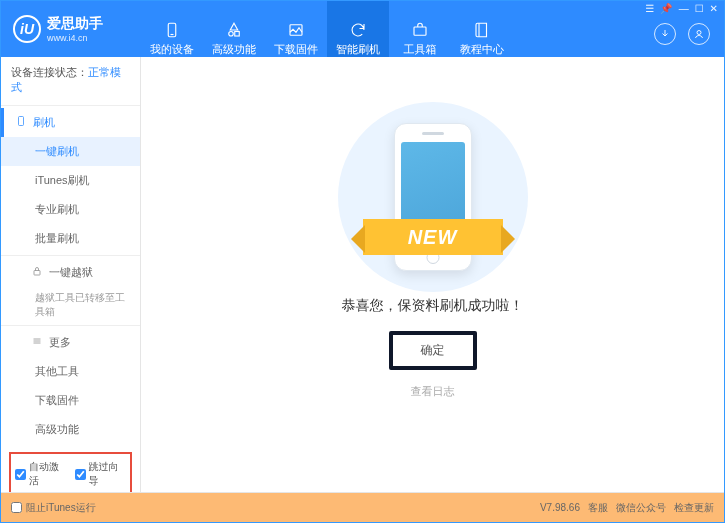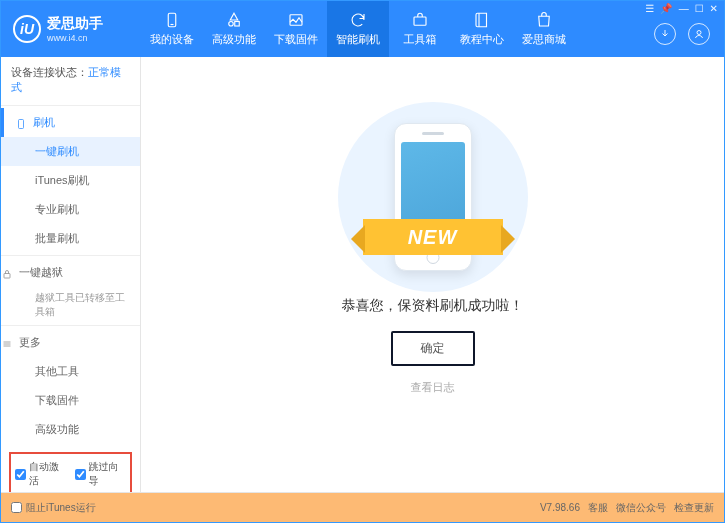--- a/index.html
+++ b/index.html
@@ -4,55 +4,55 @@
 <style>
 *{margin:0;padding:0;box-sizing:border-box;font-family:"Microsoft YaHei",Arial,sans-serif}
 body{background:#fff;width:725px;height:523px;overflow:hidden;position:relative;border:1px solid #3399ff}
 .header{background:#2e8bff;height:56px;display:flex;align-items:center;color:#fff;position:relative}
 .logo-sec{display:flex;align-items:center;padding-left:12px;width:140px}
 .logo-ring{width:28px;height:28px;border:2px solid #fff;border-radius:50%;display:flex;align-items:center;justify-content:center;font-weight:bold;font-size:14px;font-style:italic}
 .brand{margin-left:6px}
 .brand-name{font-size:14px;font-weight:bold}
 .brand-url{font-size:9px;opacity:0.85}
 .nav{display:flex;height:100%;flex:1}
-.nav-item{width:62px;display:flex;flex-direction:column;align-items:center;justify-content:center;font-size:11px;cursor:pointer;gap:3px}
+.nav-item{width:62px;display:flex;flex-direction:column;align-items:center;justify-content:flex-end;font-size:11px;cursor:pointer;gap:3px}
 .nav-item.active{background:#1976e6}
 .nav-icon{width:18px;height:18px;display:flex;align-items:center;justify-content:center}
 .nav-icon svg{width:18px;height:18px;fill:none;stroke:#fff;stroke-width:1.5}
 .win-ctrls{position:absolute;top:2px;right:6px;display:flex;gap:6px;font-size:10px}
 .win-ctrls span{cursor:pointer;opacity:0.9}
 .user-ctrls{position:absolute;right:14px;top:22px;display:flex;gap:12px}
 .user-ctrls .circ{width:22px;height:22px;border:1.5px solid rgba(255,255,255,0.8);border-radius:50%;display:flex;align-items:center;justify-content:center;cursor:pointer}
 .user-ctrls svg{width:12px;height:12px;stroke:#fff;fill:none;stroke-width:1.8}
 .body{display:flex;height:calc(100% - 56px - 22px)}
 .sidebar{width:140px;border-right:1px solid #e5e5e5;display:flex;flex-direction:column;font-size:11px;overflow:hidden}
 .conn-status{padding:8px 10px;font-size:11px;color:#555}
 .conn-status .mode{color:#2e8bff}
-.sb-section{padding:7px 0;display:flex;align-items:flex-end;gap:6px;color:#666;cursor:pointer}
+.sb-section{padding:7px 30px;display:flex;align-items:flex-start;gap:6px;color:#666;cursor:pointer}
 .sb-section.flash{border-left:3px solid #2e8bff;color:#2e8bff;padding-left:11px}
 .sb-sub{padding:7px 10px 7px 34px;color:#666;cursor:pointer;font-size:11px}
 .sb-sub.active{background:#e8f2ff;color:#2e8bff}
 .sb-note{padding:4px 10px 4px 34px;color:#999;font-size:10px;line-height:1.4}
 .sb-divider{border-top:1px solid #eee;margin:2px 0}
 .sb-checks{border:2px solid #e74c3c;margin:8px;padding:6px 4px;display:flex;gap:8px;align-items:center}
 .sb-checks label{display:flex;align-items:center;gap:3px;font-size:10px;color:#555}
 .sb-checks input{accent-color:#2e8bff;width:11px;height:11px}
 .main{flex:1;display:flex;flex-direction:column;align-items:center;justify-content:flex-start;padding-top:40px;position:relative}
 .illus{width:200px;height:200px;position:relative;display:flex;align-items:center;justify-content:center}
 .circle-bg{width:190px;height:190px;background:#eaf4ff;border-radius:50%;position:absolute}
 .phone{width:78px;height:148px;background:#fff;border-radius:12px;position:relative;z-index:2;box-shadow:0 4px 12px rgba(0,0,0,0.1);border:1px solid #e0e8f0}
 .phone:before{content:"";position:absolute;top:8px;left:50%;transform:translateX(-50%);width:22px;height:3px;background:#d0d8e0;border-radius:2px}
 .phone:after{content:"";position:absolute;bottom:6px;left:50%;transform:translateX(-50%);width:11px;height:11px;border:1.5px solid #d0d8e0;border-radius:50%}
 .phone-screen{position:absolute;top:18px;left:6px;right:6px;bottom:22px;background:linear-gradient(160deg,#5eb8e8 0%,#4aa3d8 100%);border-radius:3px}
 .ribbon{position:absolute;z-index:3;bottom:42px;left:50%;transform:translateX(-50%);width:140px;height:36px;background:#ffc233;display:flex;align-items:center;justify-content:center;font-weight:900;font-size:20px;color:#fff;font-style:italic;letter-spacing:1px}
 .ribbon:before,.ribbon:after{content:"";position:absolute;top:6px;width:0;height:0;border-top:14px solid transparent;border-bottom:14px solid transparent}
 .ribbon:before{left:-12px;border-right:14px solid #e8a820}
 .ribbon:after{right:-12px;border-left:14px solid #e8a820}
 .msg{font-size:14px;color:#333}
-.confirm-btn{margin-top:16px;padding:7px 28px;border:2px solid #0f172a;background:#fff;font-size:12px;color:#555;cursor:pointer;border-radius:2px}
+.confirm-btn{margin-top:16px;padding:7px 28px;border:4px solid #0f172a;background:#fff;font-size:12px;color:#555;cursor:pointer;border-radius:2px}
 .log-link{margin-top:14px;font-size:11px;color:#aaa;cursor:pointer}
 .footer{position:absolute;bottom:0;left:0;right:0;height:30px;border-top:1px solid #e5e5e5;display:flex;align-items:center;padding:12px 10px;font-size:10px;color:#666;background:#fdba74}
 .footer-left{display:flex;align-items:center;gap:4px}
 .footer-left input{width:11px;height:11px}
 .footer-right{margin-left:auto;display:flex;gap:8px;align-items:center}
 .footer-right span{cursor:pointer}
 .sb-ico{width:12px;height:12px;display:inline-block}
 .sb-ico svg{width:12px;height:12px;stroke:#888;fill:none;stroke-width:1.5}
 .sb-section.flash .sb-ico svg{stroke:#2e8bff}
 </style>
@@ -115,29 +115,20 @@
       </div>
     <div class="nav-item">
         <span class="nav-icon">
           <svg viewBox="0 0 24 24">
             <path d="M4 5a2 2 0 012-2h12v18H6a2 2 0 01-2-2z"></path>
             <line x1="8" y1="3" x2="8" y2="21"></line>
           </svg>
         </span>
         <span>教程中心</span>
       </div>
-    <div class="nav-item">
-        <span class="nav-icon">
-          <svg viewBox="0 0 24 24">
-            <path d="M5 7h14l-1 13H6z"></path>
-            <path d="M9 7V5a3 3 0 016 0v2"></path>
-          </svg>
-        </span>
-        <span>爱思商城</span>
-      </div>
   </div>
   <div class="win-ctrls">
     <span>☰</span>
     <span>📌</span>
     <span>—</span>
     <span>☐</span>
     <span>✕</span>
   </div>
   <div class="user-ctrls">
     <div class="circ">

